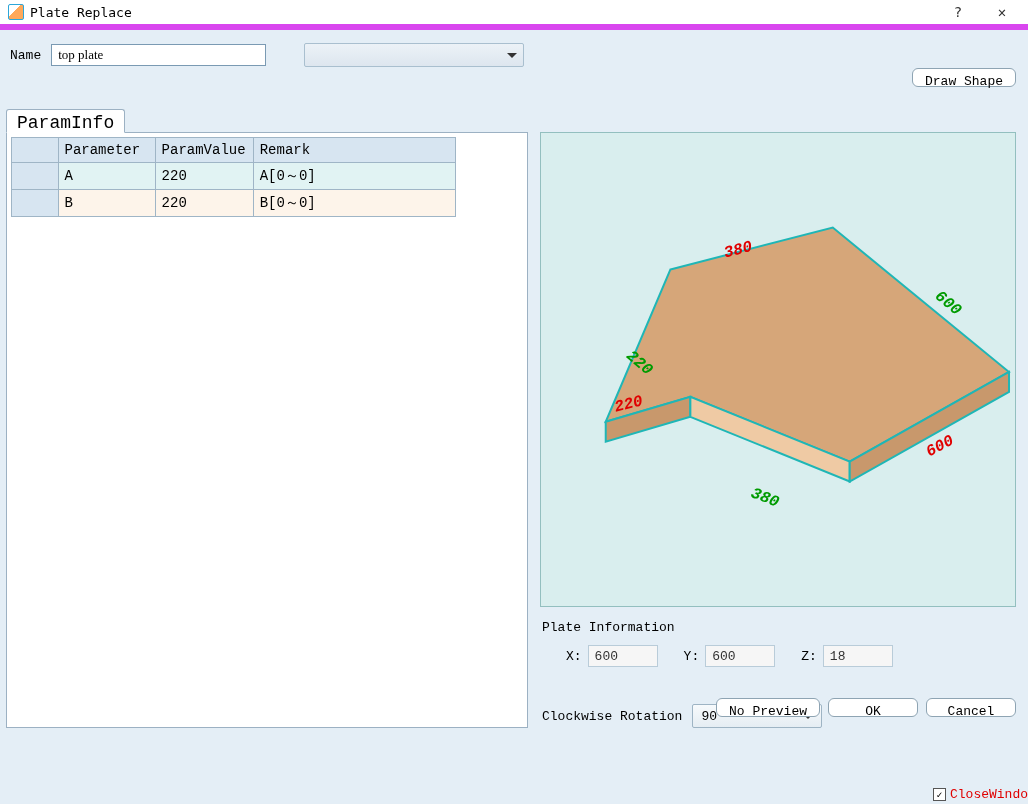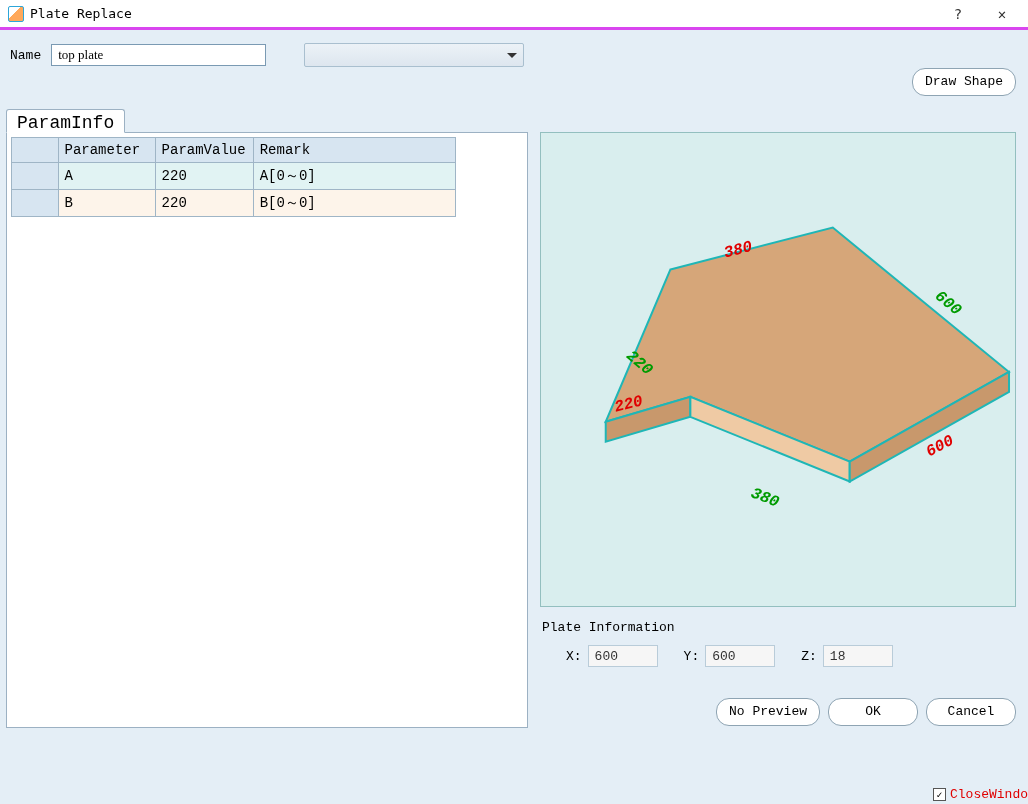--- a/index.html
+++ b/index.html
@@ -7,21 +7,21 @@
     margin: 0; padding: 0;
     width: 1028px; height: 804px;
     font-family: "Segoe UI", "Microsoft YaHei", "SimSun", monospace;
     font-size: 13px;
     background: #fff;
     overflow: hidden;
     color: #000;
   }
   .titlebar {
     height: 30px;
-    border-bottom: 3px solid #d946ef;
+    border-bottom: 6px solid #d946ef;
     display: flex;
     align-items: center;
     padding: 0 4px 0 8px;
     background: #fff;
   }
   .titlebar .app-icon {
     width: 16px; height: 16px;
     border: 1px solid #2ea6d8;
     border-radius: 2px;
     margin-right: 6px;
@@ -69,27 +69,27 @@
     background: linear-gradient(#ecf2f7,#dde6ef);
     border: 1px solid #a9bfcf;
     border-radius: 2px;
     display: flex; align-items: center; justify-content: flex-end;
     padding-right: 6px;
   }
   .chev { width:0;height:0;border-left:5px solid transparent;border-right:5px solid transparent;border-top:5px solid #333; }
   .btn {
     background: #fff;
     border: 1px solid #8ea4b3;
-    border-radius: 13px;
+    border-radius: 6px;
     padding: 4px 12px;
     font-family: "SimSun","Courier New", monospace;
     font-size: 13px;
     min-width: 90px;
     text-align: center;
-    height: 28px;
+    height: 19px;
     line-height: 18px;
     cursor: default;
   }
   .draw-shape-btn {
     position: absolute;
     right: 12px; top: 38px;
   }
   
   .left-panel {
     position: absolute;
@@ -307,20 +307,27 @@
         <input class="ro-input" readonly="" value="600" style="">
       </div>
       <div class="fld">
         <span>Z:</span>
         <input class="ro-input" readonly="" value="18" style="">
       </div>
     </div>
   </div>
 
   <div class="rotation">
+    <div class="row2">
+      <span>Clockwise Rotation</span>
+      <div class="combo">
+        <span>90°</span>
+        <div class="chev"></div>
+      </div>
+    </div>
   </div>
 
   <div class="right-buttons">
     <button class="btn">No Preview</button>
     <button class="btn">OK</button>
     <button class="btn">Cancel</button>
   </div>
 
   <div class="close-window">
     <div class="chk">✓</div>

